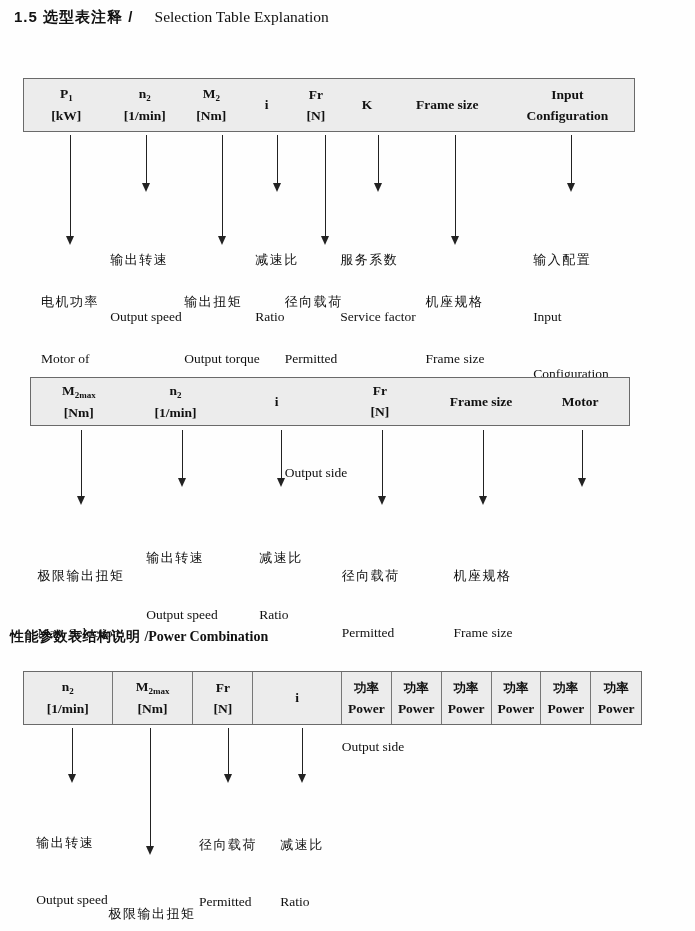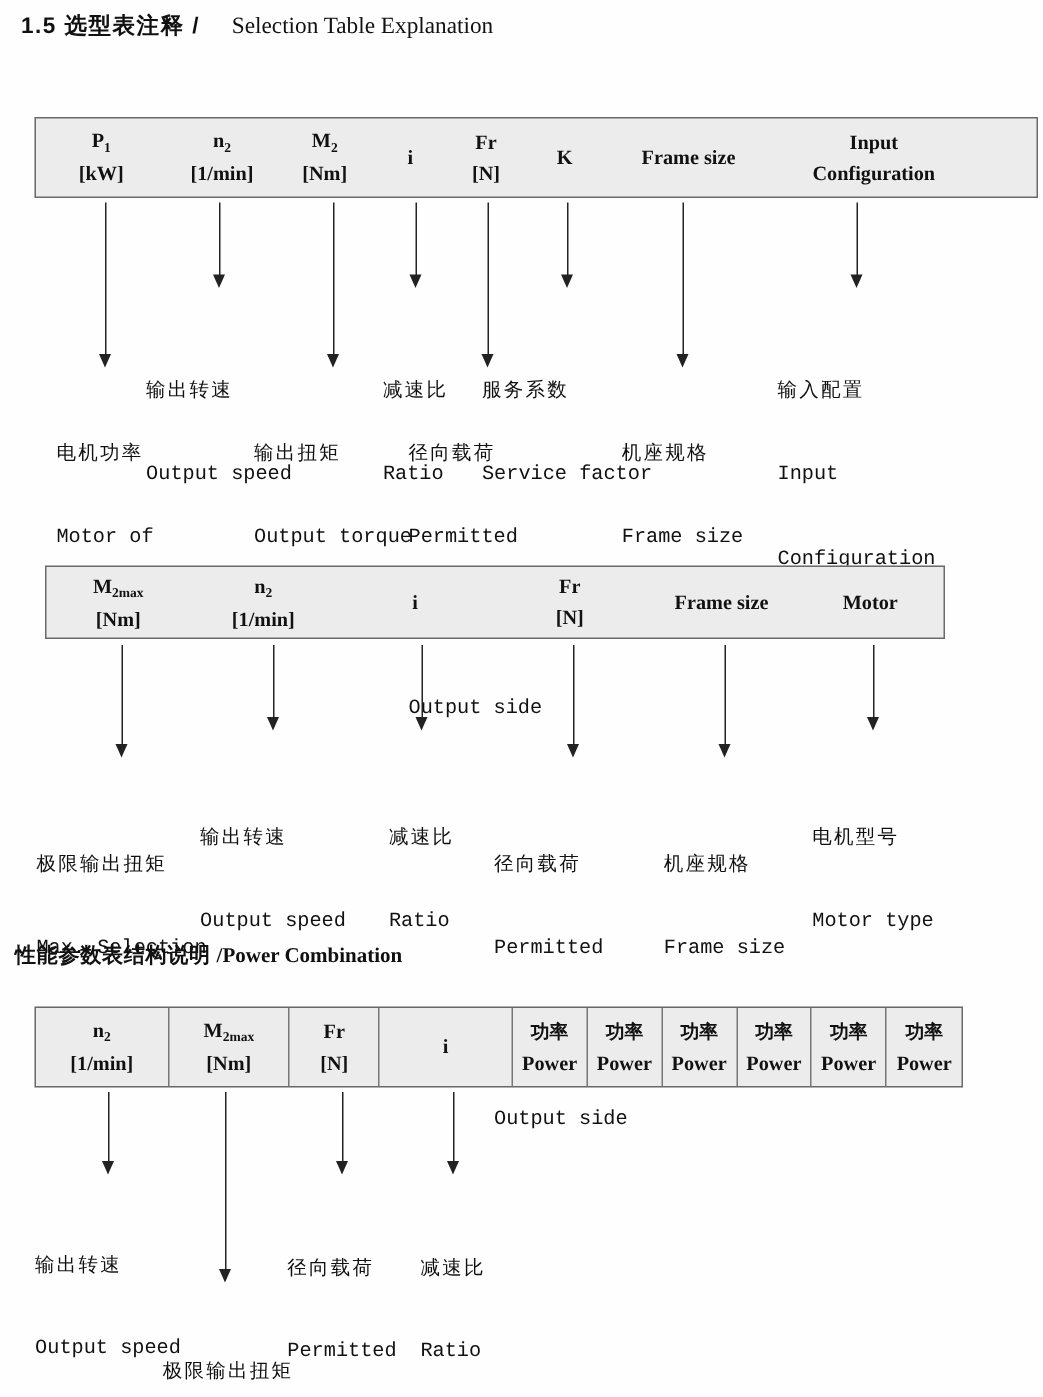--- a/index.html
+++ b/index.html
@@ -36,34 +36,34 @@
   .arrow::after{
     content:"";position:absolute;bottom:-9px;left:-3.5px;
     border:4px solid transparent;border-top:9px solid #222;
   }
   
   .callout{
     position:absolute;transform:translateX(-50%);text-align:left;
     line-height:19px;font-size:13px;white-space:pre;
   }
   .callout .zh{letter-spacing:1.5px;}
-  .callout .en{font-family:Liberation Mono, monospace;font-size:13.5px;letter-spacing:0;}
+  .callout .en{font-family:Liberation Serif, serif;font-size:13.5px;letter-spacing:0;}
 </style>
 </head>
 <body>
 
 <div class="page">
 
   <div class="doc-title">
     <span class="zh">1.5 选型表注释 /</span>
     <span class="en serif">Selection Table Explanation</span>
   </div>
 
 
-  <div class="tbl t1" style="left:23px;top:78px;width:669px;height:54px">
+  <div class="tbl t1" style="left:23px;top:78px;width:612px;height:54px">
     <div class="cell" style="width:87px">
       <div><span>P</span><span class="sub">1</span></div>
       <div>[kW]</div>
     </div>
     <div class="cell" style="width:74px">
       <div><span>n</span><span class="sub">2</span></div>
       <div>[1/min]</div>
     </div>
     <div class="cell" style="width:63px">
       <div><span>M</span><span class="sub">2</span></div>
@@ -173,24 +173,20 @@
   <div class="arrow" style="left:581.5px;top:430px;height:52px"></div>
 
   <div class="callout" style="left:182px;top:510px">
     <div class="zh">输出转速</div>
     <div class="en">Output speed</div>
   </div>
   <div class="callout" style="left:281px;top:510px">
     <div class="zh">减速比</div>
     <div class="en">Ratio</div>
   </div>
-  <div class="callout" style="left:582px;top:510px">
-    <div class="zh">电机型号</div>
-    <div class="en">Motor type</div>
-  </div>
   <div class="callout" style="left:81px;top:528px">
     <div class="zh">极限输出扭矩</div>
     <div class="en">Max. Selection</div>
     <div class="en">Output  torque</div>
   </div>
   <div class="callout" style="left:382px;top:528px">
     <div class="zh">径向载荷</div>
     <div class="en">Permitted</div>
     <div class="en">Overhung load</div>
     <div class="en">Output side</div>

